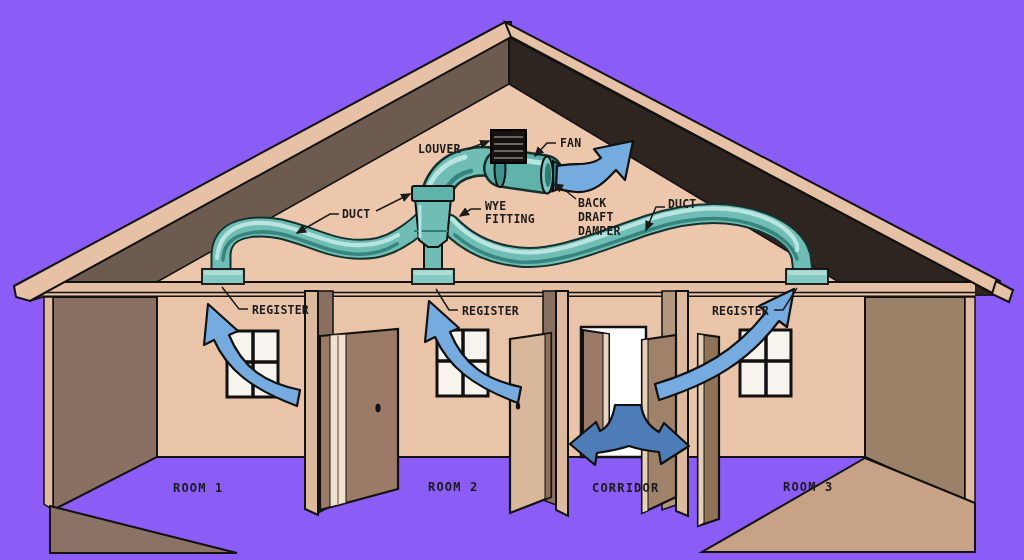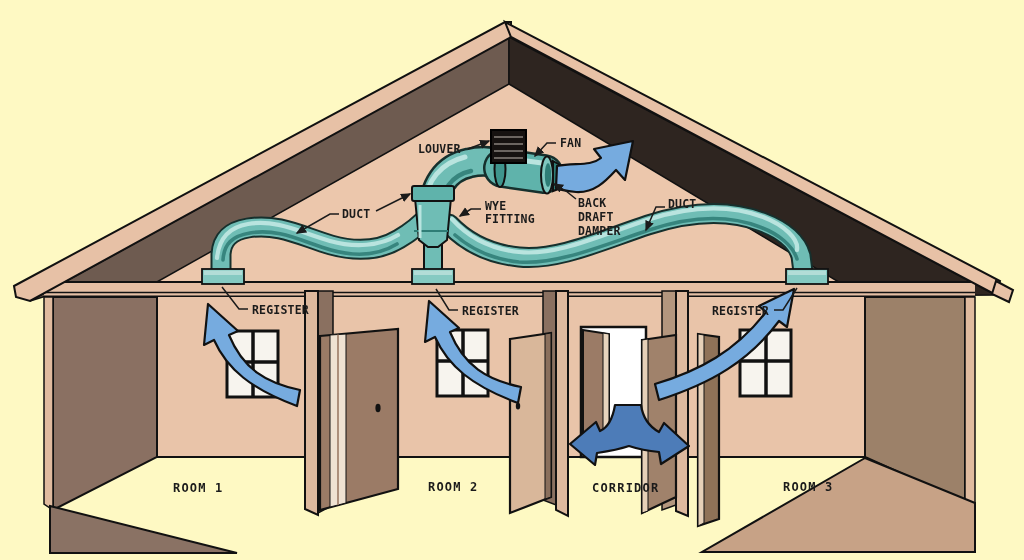--- a/index.html
+++ b/index.html
@@ -1,16 +1,16 @@
 <!DOCTYPE html>
 <html><head>
 <meta charset="utf-8">
 <style>
   html,body{margin:0;padding:0;background:#ffffff;}
-  .stage{position:relative;width:1024px;height:560px;background:#fef9c3;overflow:hidden;
+  .stage{position:relative;width:1024px;height:560px;background:#8b5cf6;overflow:hidden;
          font-family:"DejaVu Sans Mono","Liberation Mono",monospace;}
   svg{position:absolute;left:0;top:0;}
   .lbl{font:bold 11.5px "DejaVu Sans Mono","Liberation Mono",monospace;fill:#1b1b1b;letter-spacing:0.2px;}
   .room-lbl{font:bold 12px "DejaVu Sans Mono","Liberation Mono",monospace;fill:#1b1b1b;letter-spacing:1.2px;}
   .leader{stroke:#1b1b1b;stroke-width:1.5;fill:none;}
 </style>
 </head>
 <body>
 
 <div class="stage">

